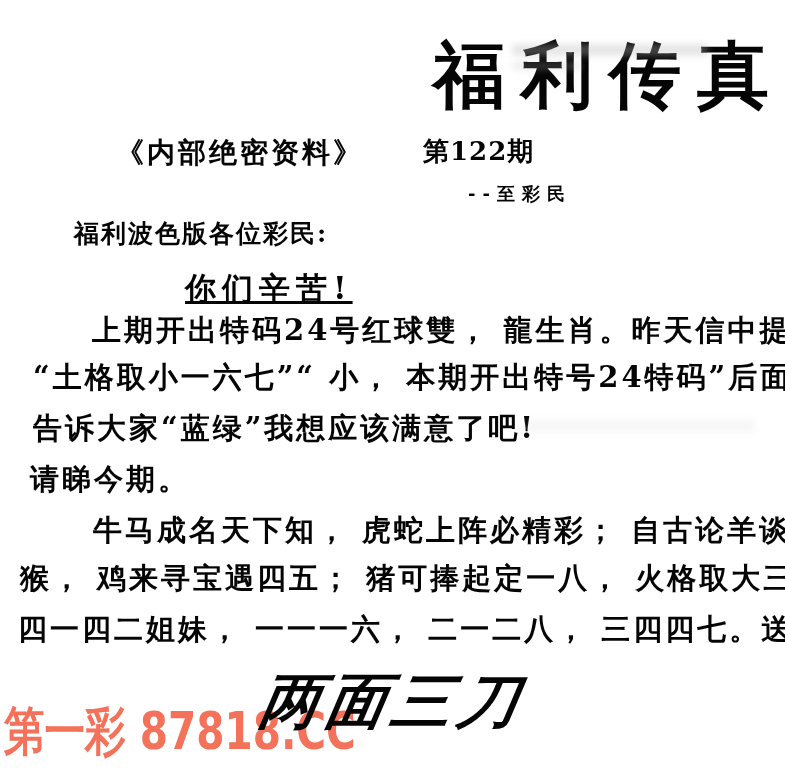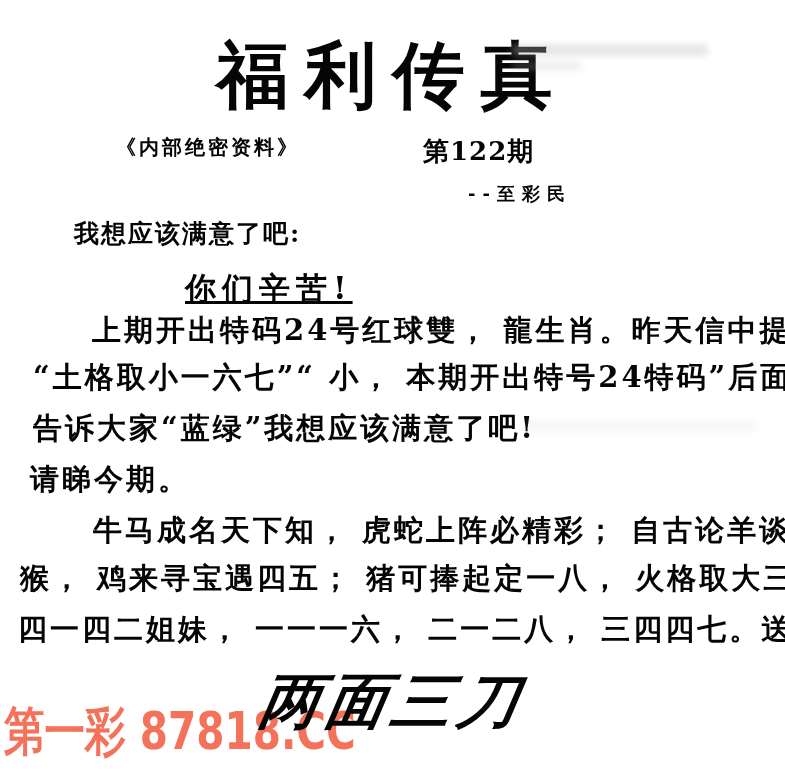--- a/index.html
+++ b/index.html
@@ -15,31 +15,31 @@
     overflow: hidden;
     font-family: "DejaVu Serif", "Liberation Serif", serif;
     color: #050505;
   }
   
   .page-title {
     position: absolute;
     top: 28px;
     left: 0;
     width: 100%;
-    text-align: center;
+    text-align: right;
     font-size: 72px;
     font-weight: bold;
     letter-spacing: 16px;
     white-space: nowrap;
   }
   .classification {
     position: absolute;
     top: 134px;
     left: 116px;
-    font-size: 20px;
+    font-size: 28px;
     font-weight: bold;
     letter-spacing: 3px;
     white-space: nowrap;
     font-family: Liberation Mono, monospace;
   }
   .issue-number {
     position: absolute;
     top: 134px;
     left: 423px;
     font-size: 26px;
@@ -137,21 +137,21 @@
 <div class="page">
 
   <div class="page-title">福利传真</div>
 
   <div class="classification">《内部绝密资料》</div>
 
   <div class="issue-number">第122期</div>
 
   <div class="addressee">--至彩民</div>
 
-  <div class="salutation">我想应该满意了吧:</div>
+  <div class="salutation">福利波色版各位彩民:</div>
 
   <div class="greeting">你们辛苦!</div>
 
   <div class="body-line p1-l1">上期开出特码24号红球雙， 龍生肖。昨天信中提供</div>
   <div class="body-line p1-l2">“土格取小一六七”“ 小， 本期开出特号24特码”后面</div>
   <div class="body-line p1-l4">请睇今期。</div>
   <div class="body-line p1-l3">告诉大家“蓝绿”我想应该满意了吧!</div>
 
   <div class="body-line p2-l1">牛马成名天下知， 虎蛇上阵必精彩； 自古论羊谈为</div>
   <div class="body-line p2-l2">猴， 鸡来寻宝遇四五； 猪可捧起定一八， 火格取大三五二。</div>

